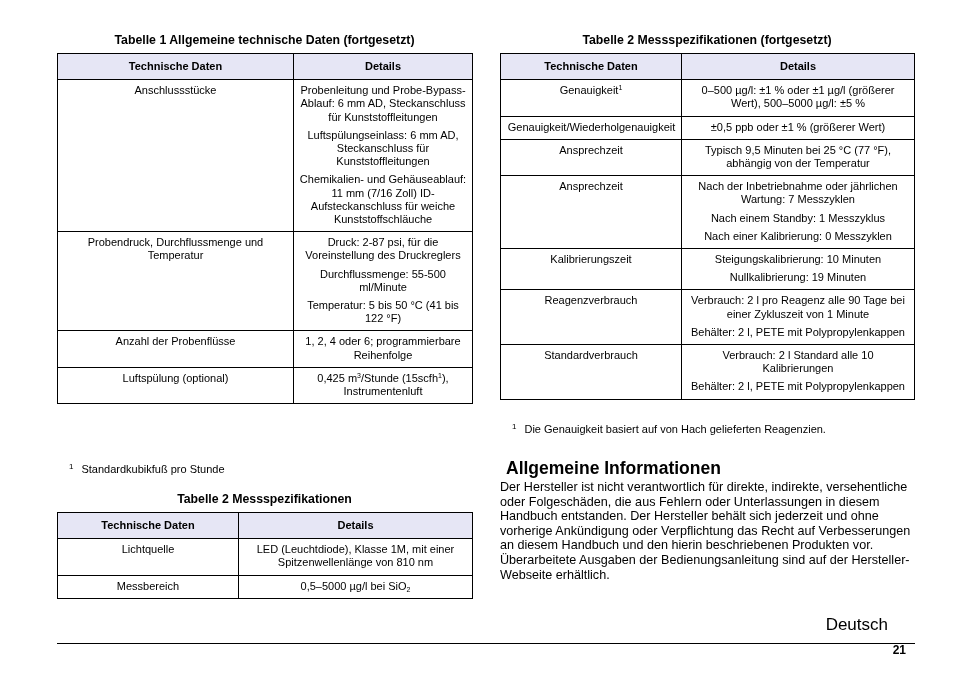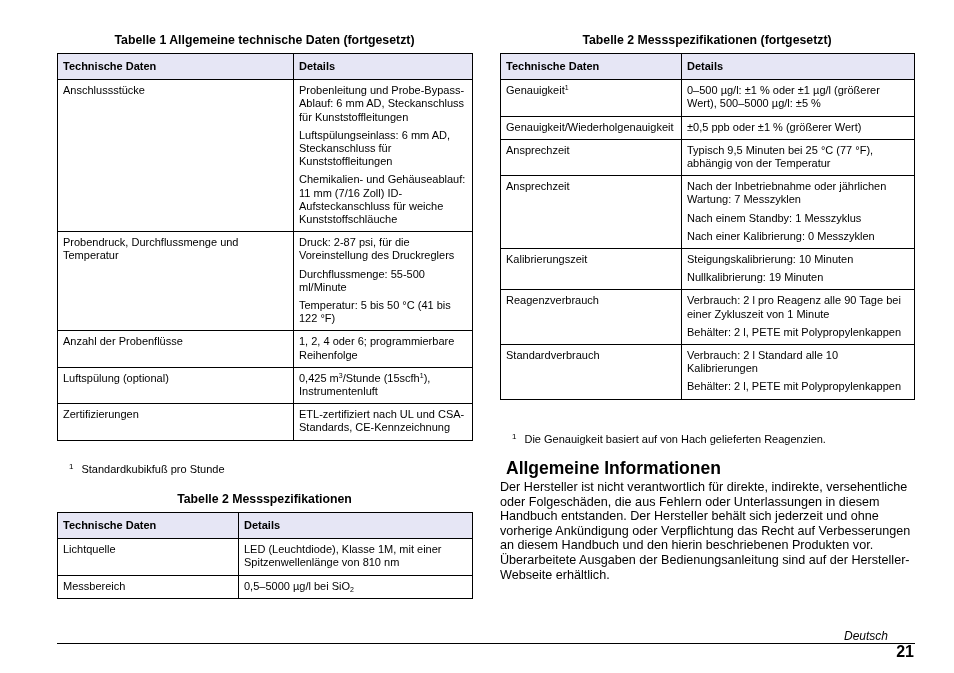--- a/index.html
+++ b/index.html
@@ -3,33 +3,33 @@
 <meta charset="utf-8">
 <style>
   html, body { margin: 0; padding: 0; background: #ffffff; }
   body { width: 954px; height: 673px; position: relative; overflow: hidden;
          font-family: "Liberation Sans", sans-serif; color: #000; }
   .col { position: absolute; }
   .col-left { left: 57px; top: 0; width: 415px; }
   .col-right { left: 500px; top: 0; width: 414px; }
   .caption { font-weight: bold; font-size: 12.3px; text-align: center; position: absolute; left: 0; right: 0; }
   table.spec { position: absolute; left: 0; border-collapse: collapse; table-layout: fixed; font-size: 11px; line-height: 13.2px; }
-  table.spec th, table.spec td { border: 1px solid #000; vertical-align: top; text-align: left; padding: 4px 5px 5px 5px; }
+  table.spec th, table.spec td { border: 1px solid #000; vertical-align: top; text-align: center; padding: 4px 5px 5px 5px; }
   table.spec th { background: #e6e6f5; font-weight: bold; padding: 6px 5px 6px 5px; }
   table.spec td p { margin: 0 0 5px 0; }
   table.spec td p:last-child { margin-bottom: 0; }
   sup { font-size: 7px; line-height: 0; vertical-align: 4px; }
   sub { font-size: 7px; line-height: 0; vertical-align: -2px; }
   .footnote { position: absolute; font-size: 11px; }
   .footnote .fn-num { font-size: 8px; vertical-align: 4px; margin-right: 8px; margin-left: 12px; }
   h2.section { position: absolute; margin: 6px; font-size: 17.5px; font-weight: bold; }
   p.body-text { position: absolute; margin: 0; font-size: 12.6px; line-height: 14.6px; }
   .footer-rule { position: absolute; left: 57px; top: 643px; width: 858px; height: 0; border-top: 1px solid #000; }
-  .footer-lang { position: absolute; top: 629px; right: 66px; font-size: 12px; font-style: italic; }
-  .footer-page { position: absolute; top: 643px; right: 40px; font-size: 16px; font-weight: bold; }
+  .footer-lang { position: absolute; top: 615px; right: 66px; font-size: 17px; }
+  .footer-page { position: absolute; top: 643px; right: 48px; font-size: 12px; font-weight: bold; }
 </style>
 </head>
 <body>
 
 <div class="col col-left">
   <div class="caption" style="top:33px;">Tabelle 1  Allgemeine technische Daten (fortgesetzt)</div>
   <table class="spec" style="top:53px; width:415px;">
     <colgroup>
         <col style="width:236px">
         <col style="width:179px">
@@ -60,26 +60,20 @@
       <tr>
         <td>Anzahl der Probenflüsse</td>
         <td>
           <p>1, 2, 4 oder 6; programmierbare Reihenfolge</p>
         </td>
       </tr>
       <tr>
         <td>Luftspülung (optional)</td>
         <td>
           <p><span>0,425 m</span><sup>3</sup><span>/Stunde (15scfh</span><sup>1</sup><span>), Instrumentenluft</span></p>
-        </td>
-      </tr>
-      <tr>
-        <td>Zertifizierungen</td>
-        <td>
-          <p>ETL-zertifiziert nach UL und CSA-Standards, CE-Kennzeichnung</p>
         </td>
       </tr>
     </tbody>
   </table>
   <div class="footnote" style="top:462px; left:0;">
     <span class="fn-num">1</span><span>Standardkubikfuß pro Stunde</span>
   </div>
 
   <div class="caption" style="top:492px;">Tabelle 2  Messspezifikationen</div>
   <table class="spec" style="top:512px; width:415px;">
@@ -166,21 +160,21 @@
       </tr>
       <tr>
         <td>Standardverbrauch</td>
         <td>
           <p>Verbrauch: 2 l Standard alle 10 Kalibrierungen</p>
           <p>Behälter: 2 l, PETE mit Polypropylenkappen</p>
         </td>
       </tr>
     </tbody>
   </table>
-  <div class="footnote" style="top:432px; left:0;">
+  <div class="footnote" style="top:422px; left:0;">
     <span class="fn-num">1</span><span>Die Genauigkeit basiert auf von Hach gelieferten Reagenzien.</span>
   </div>
 
   <h2 class="section" style="top:452px; left:0;">Allgemeine Informationen</h2>
   <p class="body-text" style="top:480px; left:0; width:414px;">Der Hersteller ist nicht verantwortlich für direkte, indirekte, versehentliche oder Folgeschäden, die aus Fehlern oder Unterlassungen in diesem Handbuch entstanden. Der Hersteller behält sich jederzeit und ohne vorherige Ankündigung oder Verpflichtung das Recht auf Verbesserungen an diesem Handbuch und den hierin beschriebenen Produkten vor. Überarbeitete Ausgaben der Bedienungsanleitung sind auf der Hersteller-Webseite erhältlich.</p>
 </div>
 
 <div class="footer-rule"></div>
 <div class="footer-lang">Deutsch</div>
 <div class="footer-page">21</div>

